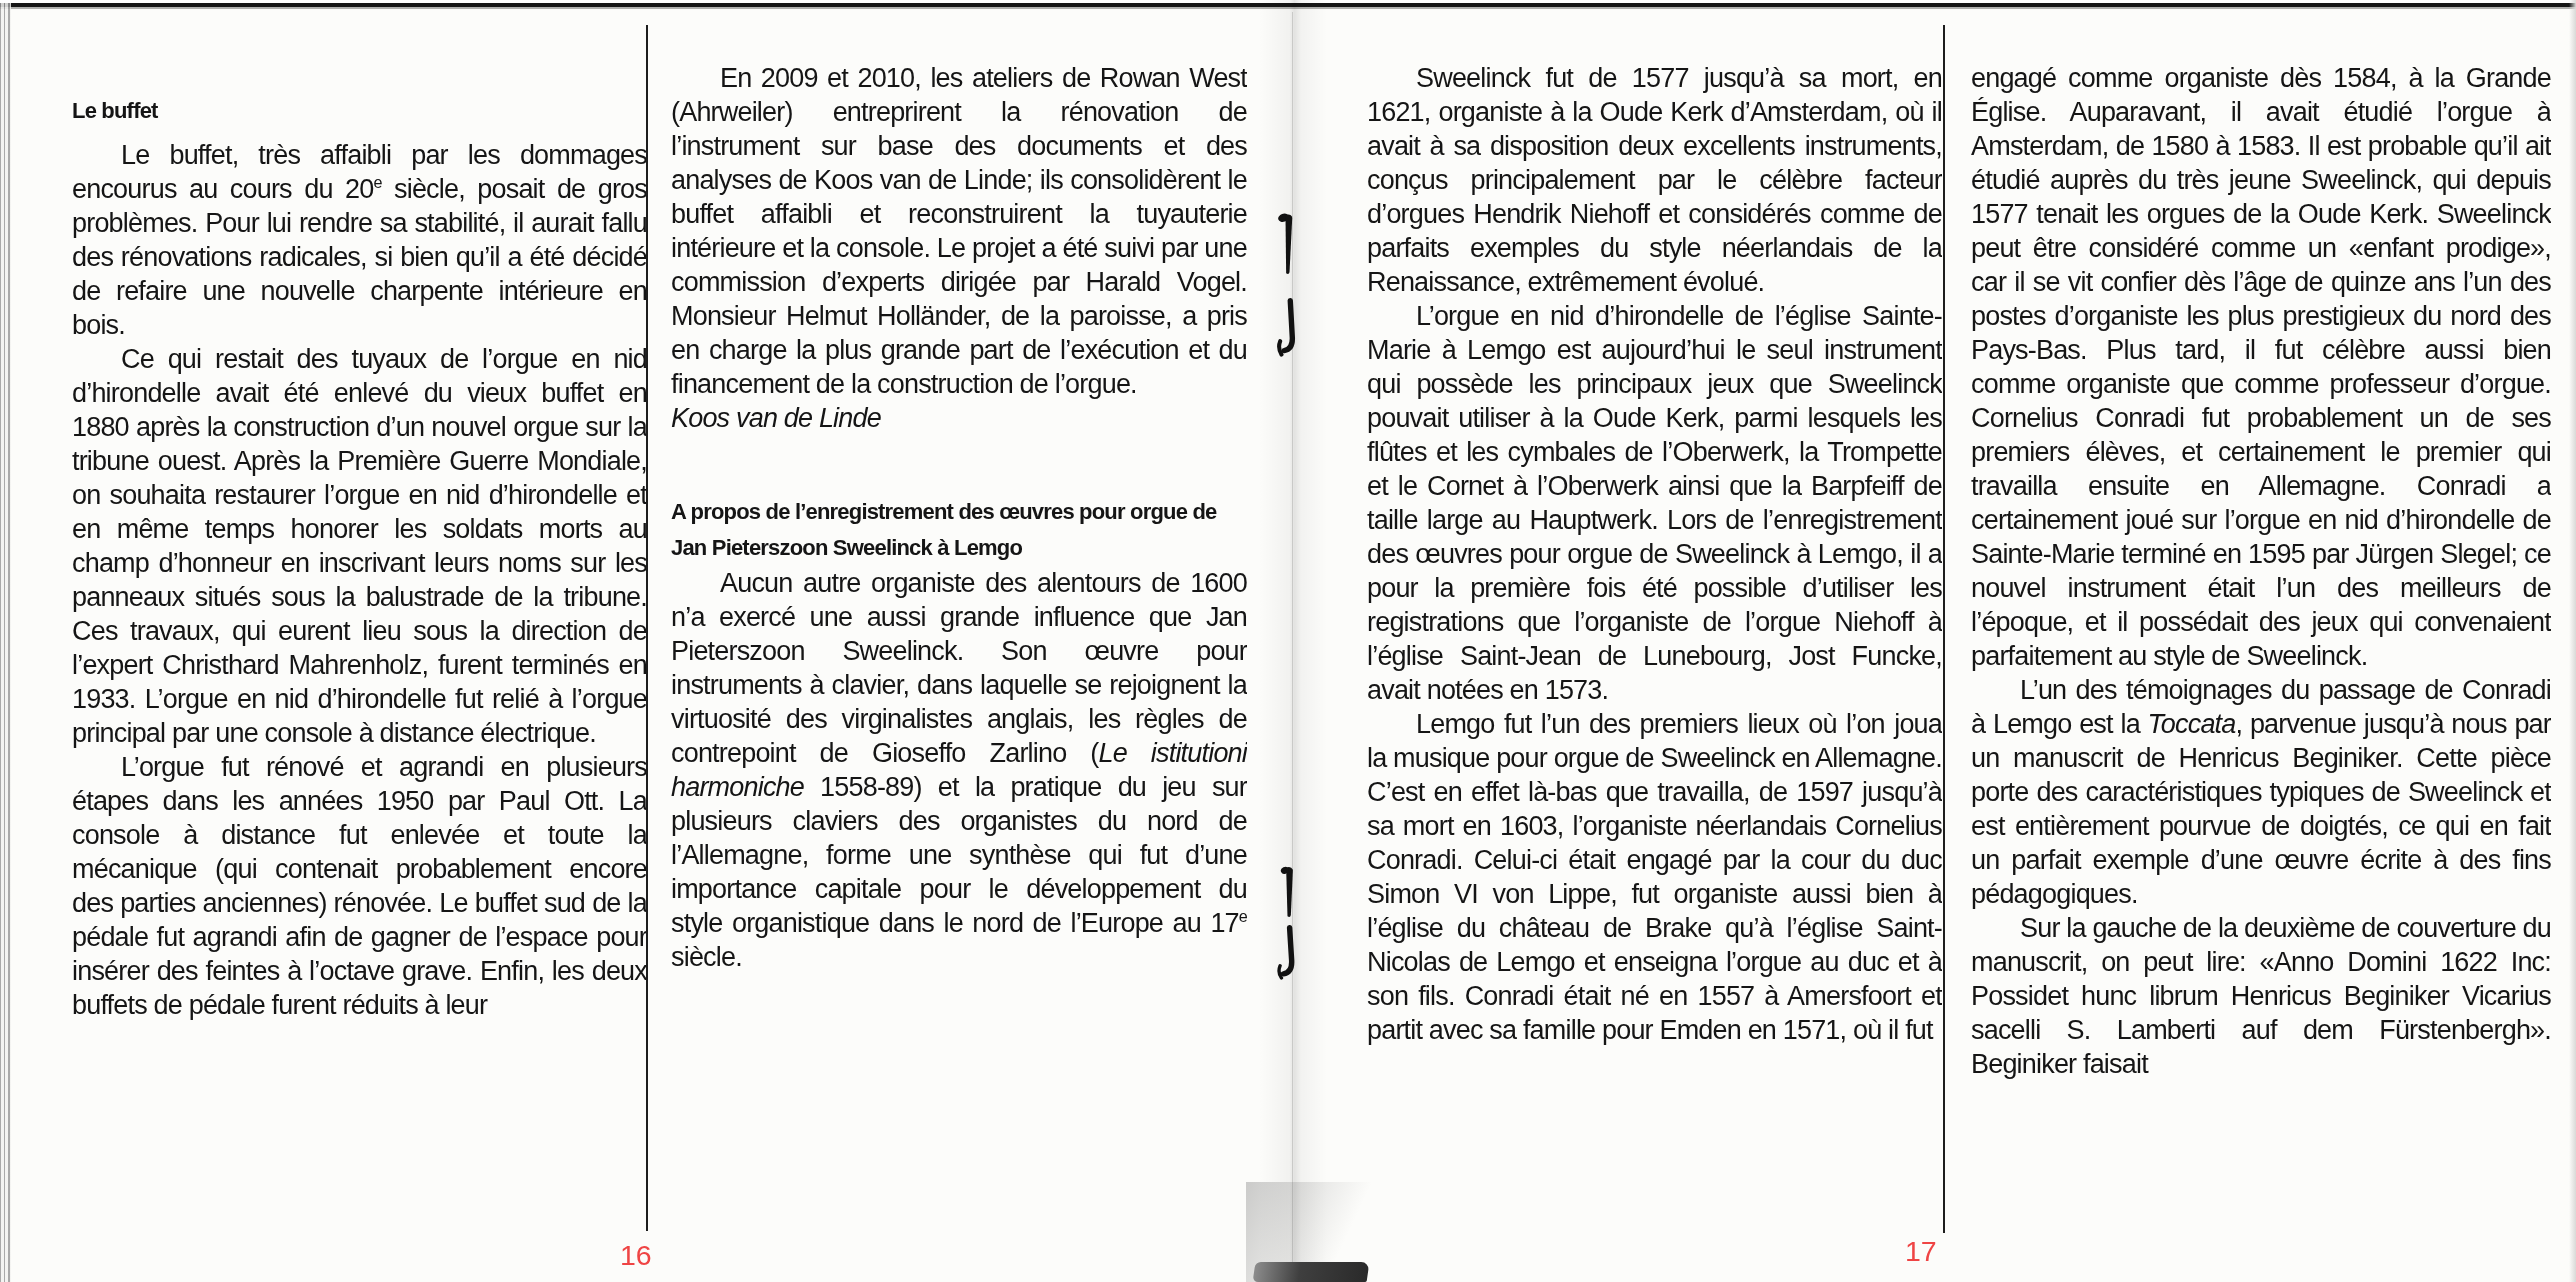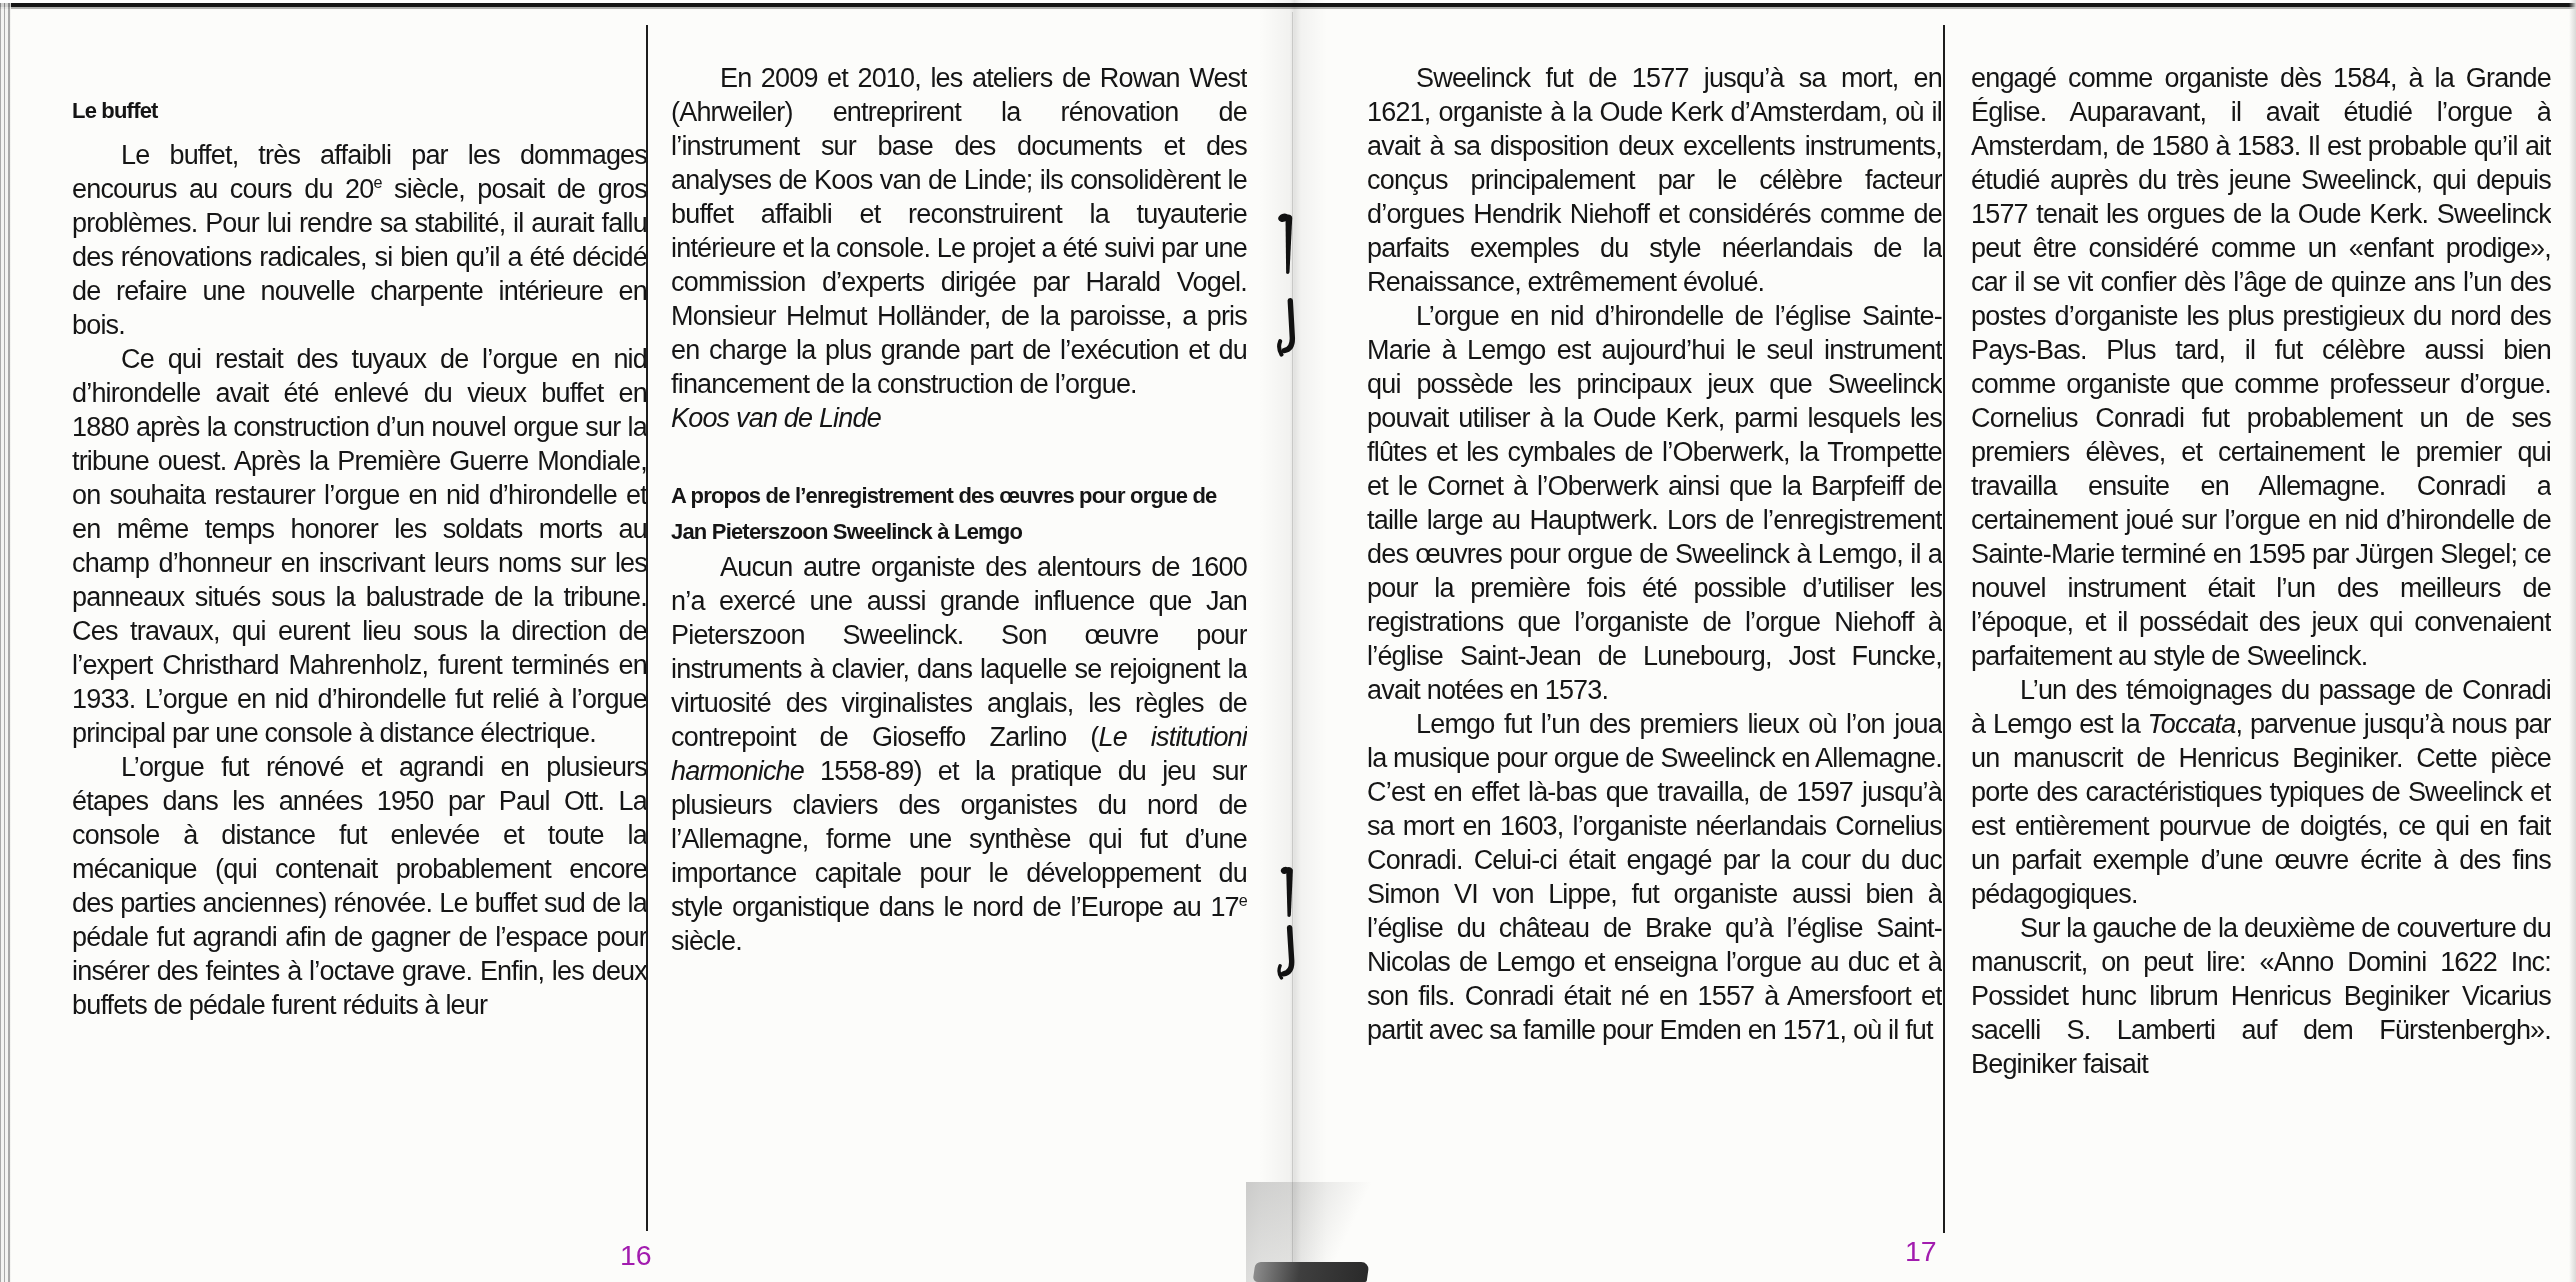--- a/index.html
+++ b/index.html
@@ -9,31 +9,31 @@
     font-family:"Liberation Sans",sans-serif;
   }
   .col{
     position:absolute;top:61px;height:1174px;overflow:hidden;
     text-align:justify;font-size:27px;line-height:34px;letter-spacing:-0.03em;
   }
   .col p{margin:0;}
   p.indent{text-indent:49px;}
   .heading{font-weight:bold;font-size:22px;margin:0;text-align:left;}
   .section-heading{margin-top:33px;margin-bottom:9.5px;}
-  .article-heading{margin-top:43px;line-height:36px;}
+  .article-heading{margin-top:59px;line-height:36px;}
   .signature{font-style:italic;margin:0;}
   sup{font-size:60%;vertical-align:super;line-height:0;}
   .col1{left:72px;width:575px;}
   .col2{left:671px;width:576px;}
   .col3{left:1367px;width:575px;}
   .col4{left:1971px;width:580px;}
   .rule{position:absolute;width:2px;background:#1d1d1d;}
   .rule1{left:646px;top:24.5px;height:1206px;}
   .rule2{left:1943px;top:24.5px;height:1208px;}
-  .pagenum{position:absolute;font-size:28.5px;color:#a21caf;letter-spacing:0;}
+  .pagenum{position:absolute;font-size:28.5px;color:#ef4444;letter-spacing:0;}
   .pagenum-left{left:620px;top:1239px;}
   .pagenum-right{left:1905px;top:1235px;}
   .top-edge{
     position:absolute;left:0;top:0;width:2576px;height:11px;
     background:linear-gradient(to bottom,#ffffff 0 2.7px,#161616 2.7px 7.5px,#b0b0ae 7.5px 8.8px,rgba(176,176,174,0) 8.8px);
   }
   .left-edge{
     position:absolute;left:0;top:2.7px;width:11px;height:1280px;
     background:repeating-linear-gradient(to right,#9a9a9a 0 1.4px,#f2f2f0 1.4px 4.1px);
     opacity:.85;

